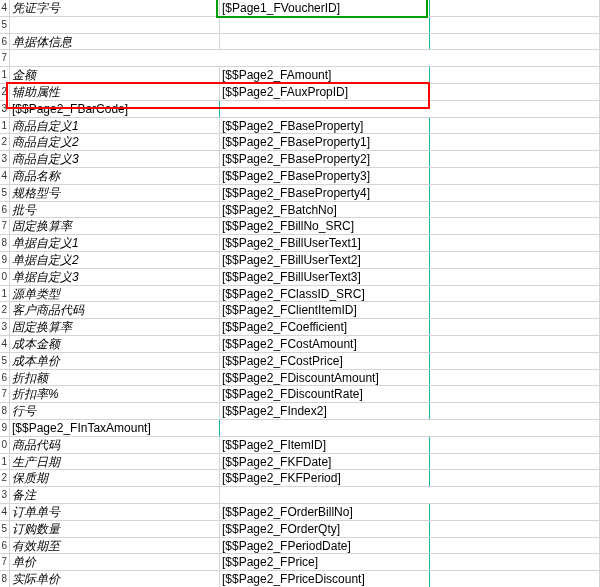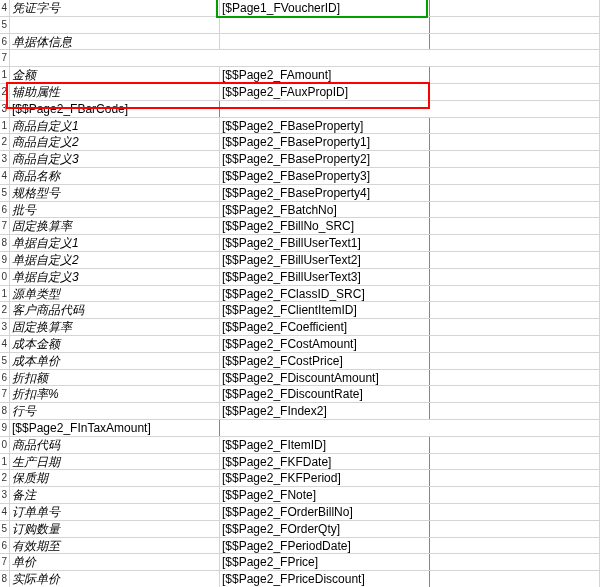--- a/index.html
+++ b/index.html
@@ -247,21 +247,20 @@
       </div>
       <div class="row">
         <div class="cell-rownum">2</div>
         <div class="cell-a">保质期</div>
         <div class="cell-b">[$$Page2_FKFPeriod]</div>
         <div class="cell-rest"></div>
       </div>
       <div class="row">
         <div class="cell-rownum">3</div>
         <div class="cell-a">备注</div>
-        <div class="cell-b">[$$Page2_FNote]</div>
         <div class="cell-rest"></div>
       </div>
       <div class="row">
         <div class="cell-rownum">4</div>
         <div class="cell-a">订单单号</div>
         <div class="cell-b">[$$Page2_FOrderBillNo]</div>
         <div class="cell-rest"></div>
       </div>
       <div class="row">
         <div class="cell-rownum">5</div>

